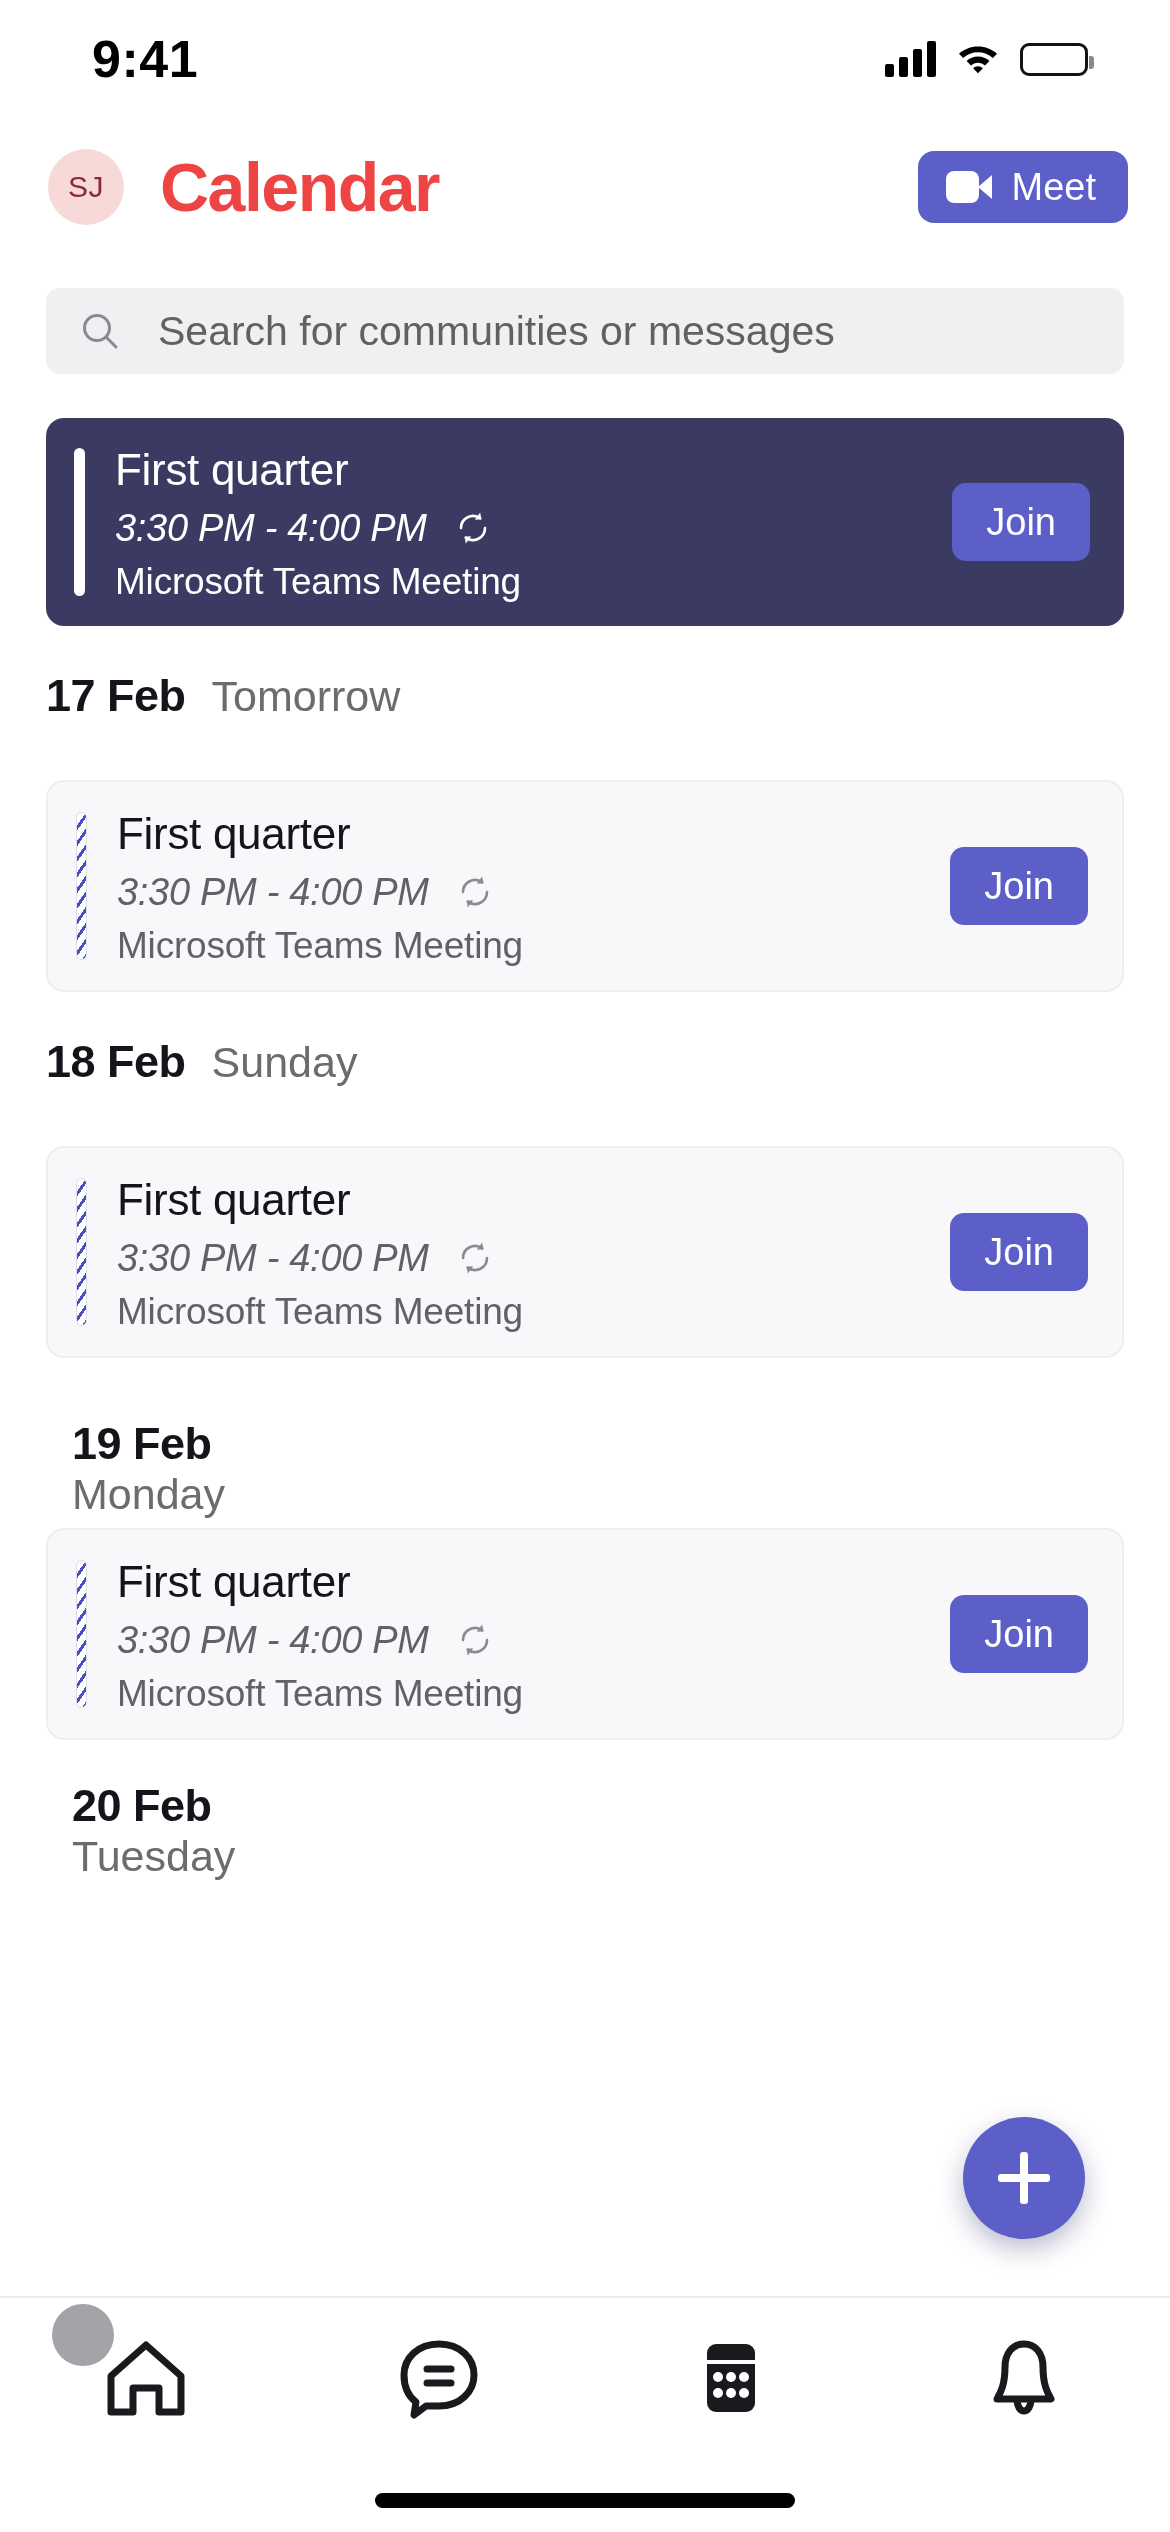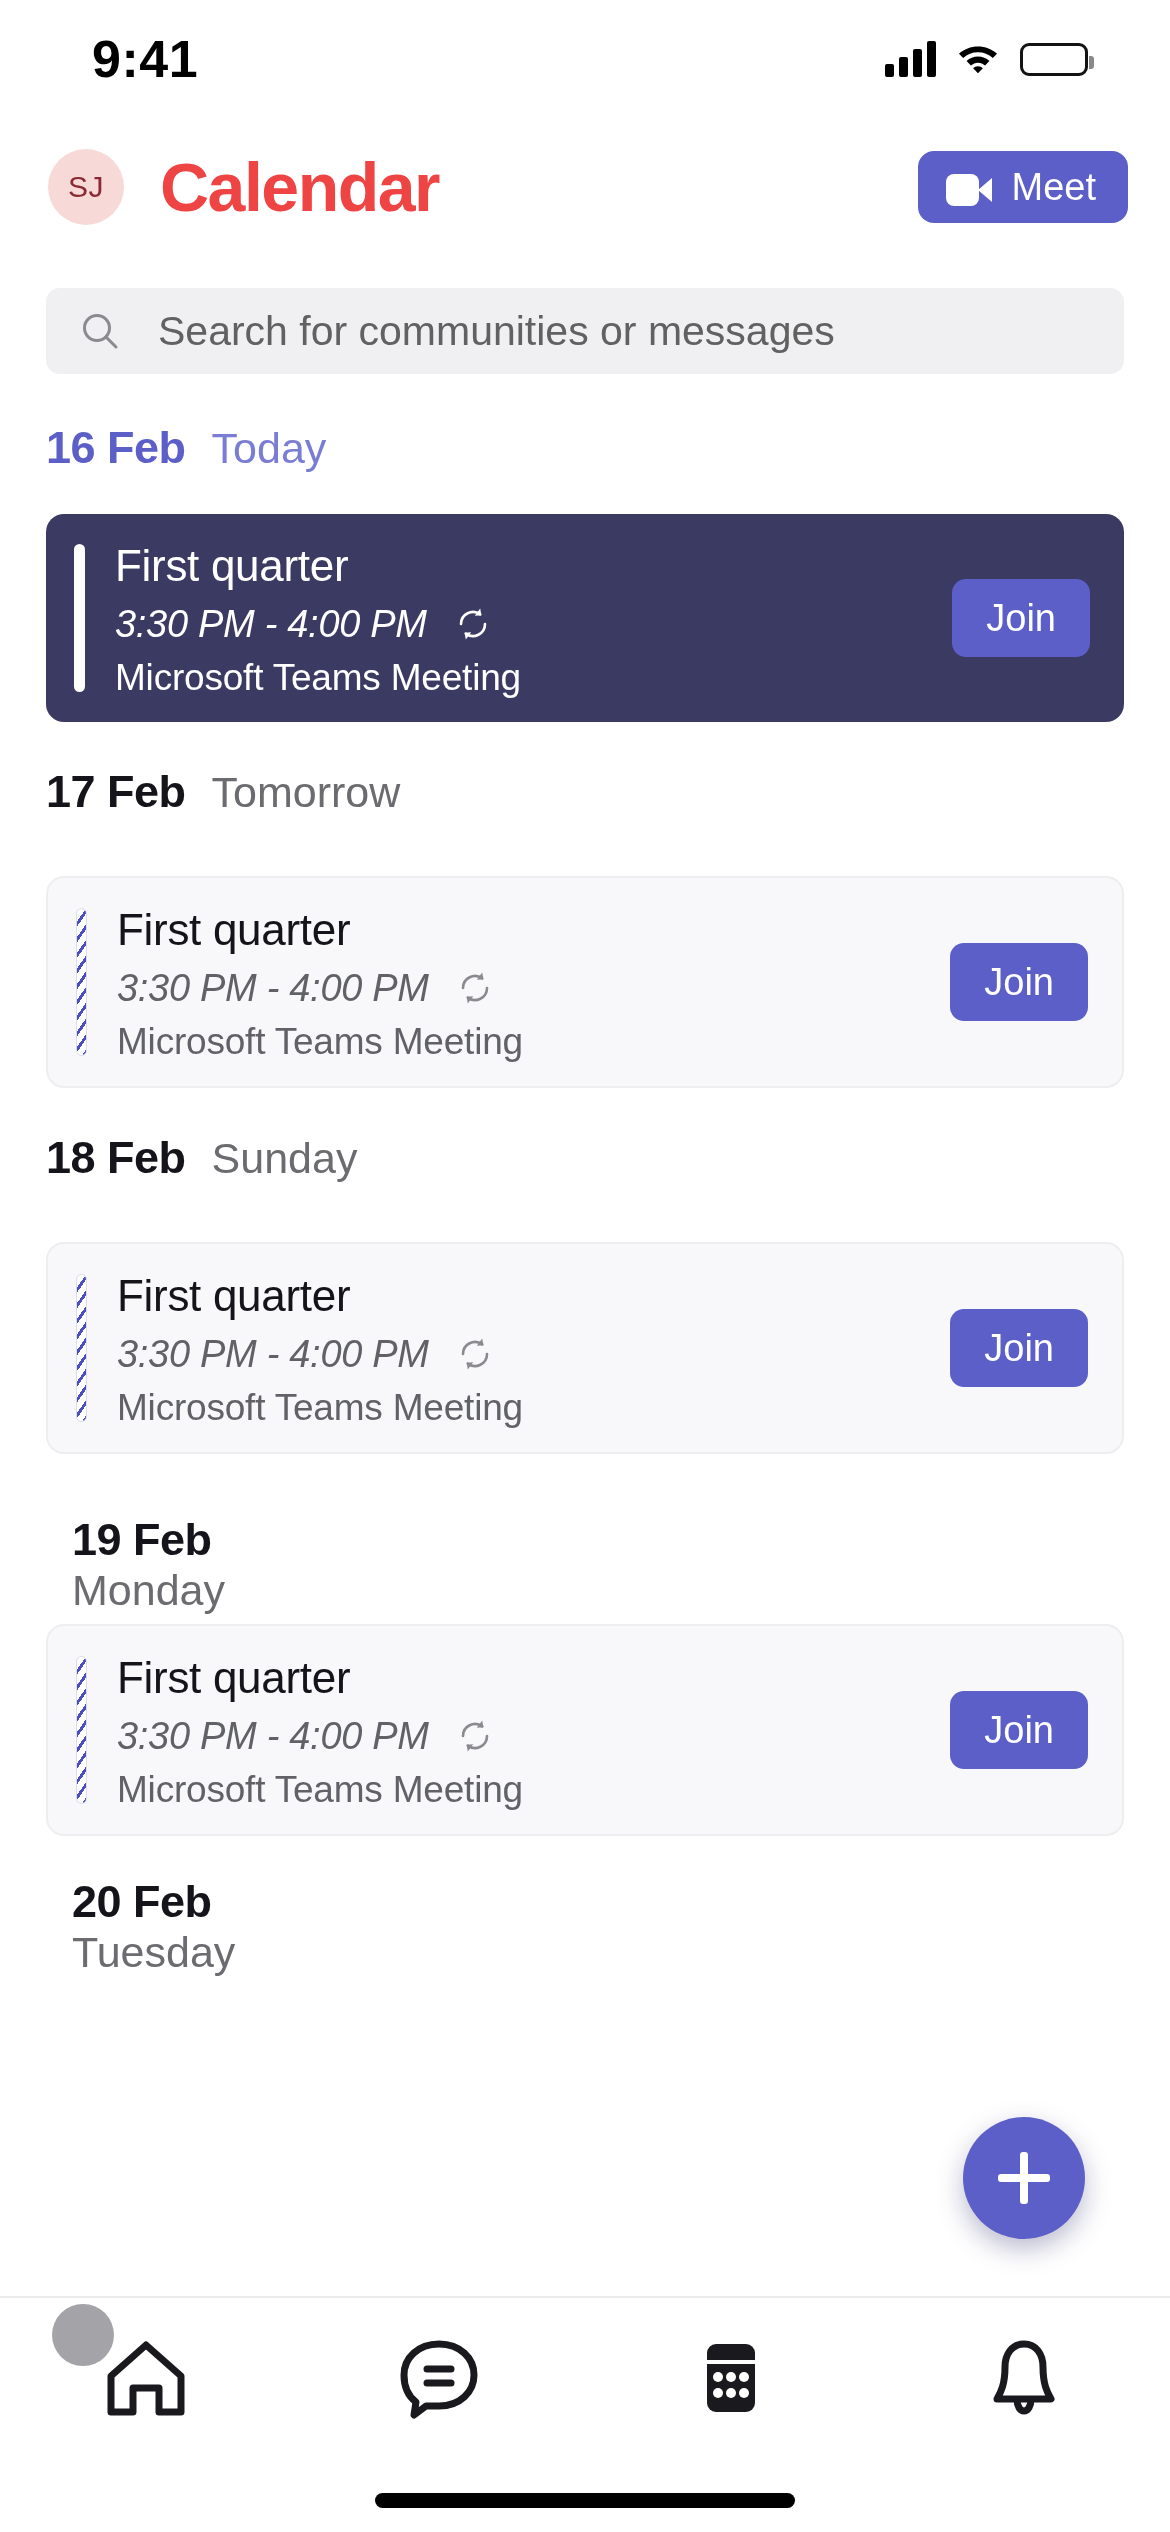--- a/index.html
+++ b/index.html
@@ -49,21 +49,21 @@
     background:#f7d9d7; color:#8b2a34;
     display:flex; align-items:center; justify-content:center;
     font-size:30px; font-weight:500; letter-spacing:0.5px;
     flex:0 0 auto;
   }
   .page-title {
     margin-left:36px; font-size:68px; font-weight:700;
     color:#ef4444; letter-spacing:-1.5px; line-height:1; flex:1 1 auto;
   }
   .meet-btn {
-    display:flex; align-items:flex-end; gap:20px;
+    display:flex; align-items:center; gap:20px;
     background:#5b5fc7; border-radius:16px;
     padding:17px 32px 17px 28px; flex:0 0 auto;
     border:none; cursor:pointer;
   }
   .meet-btn .cam {
     position:relative; width:46px; height:32px; flex:0 0 auto;
   }
   .meet-btn .cam .body {
     position:absolute; left:0; top:0; width:33px; height:32px;
     background:#fff; border-radius:8px;
@@ -233,24 +233,20 @@
       <svg width="40" height="40" viewBox="0 0 40 40">
         <circle cx="17" cy="17" r="12.5" fill="none" stroke="#8a8a8f" stroke-width="3"></circle>
         <line x1="26" y1="26" x2="36" y2="36" stroke="#8a8a8f" stroke-width="3" stroke-linecap="round"></line>
       </svg>
     </span>
     <span class="search-placeholder">Search for communities or messages</span>
   </div>
 
   <div class="list">
 
-    <div class="day-header today" style="margin-top:4px;">
-      <span class="day-date">16 Feb</span>
-      <span class="day-rel">Today</span>
-    </div>
     <div class="event highlight">
       <span class="accent solid"></span>
       <div class="ev-body">
         <div class="ev-title">First quarter</div>
         <div class="ev-meta">
           <span class="ev-time">3:30 PM - 4:00 PM</span>
           <span class="recur-icon">
             <svg width="40" height="40" viewBox="0 0 40 40">
               <path d="M8 20a12 12 0 0 1 19.2-9.6" fill="none" stroke="#ffffff" stroke-width="2.6" stroke-linecap="round"></path>
               <path d="M32 20a12 12 0 0 1-19.2 9.6" fill="none" stroke="#ffffff" stroke-width="2.6" stroke-linecap="round"></path>

